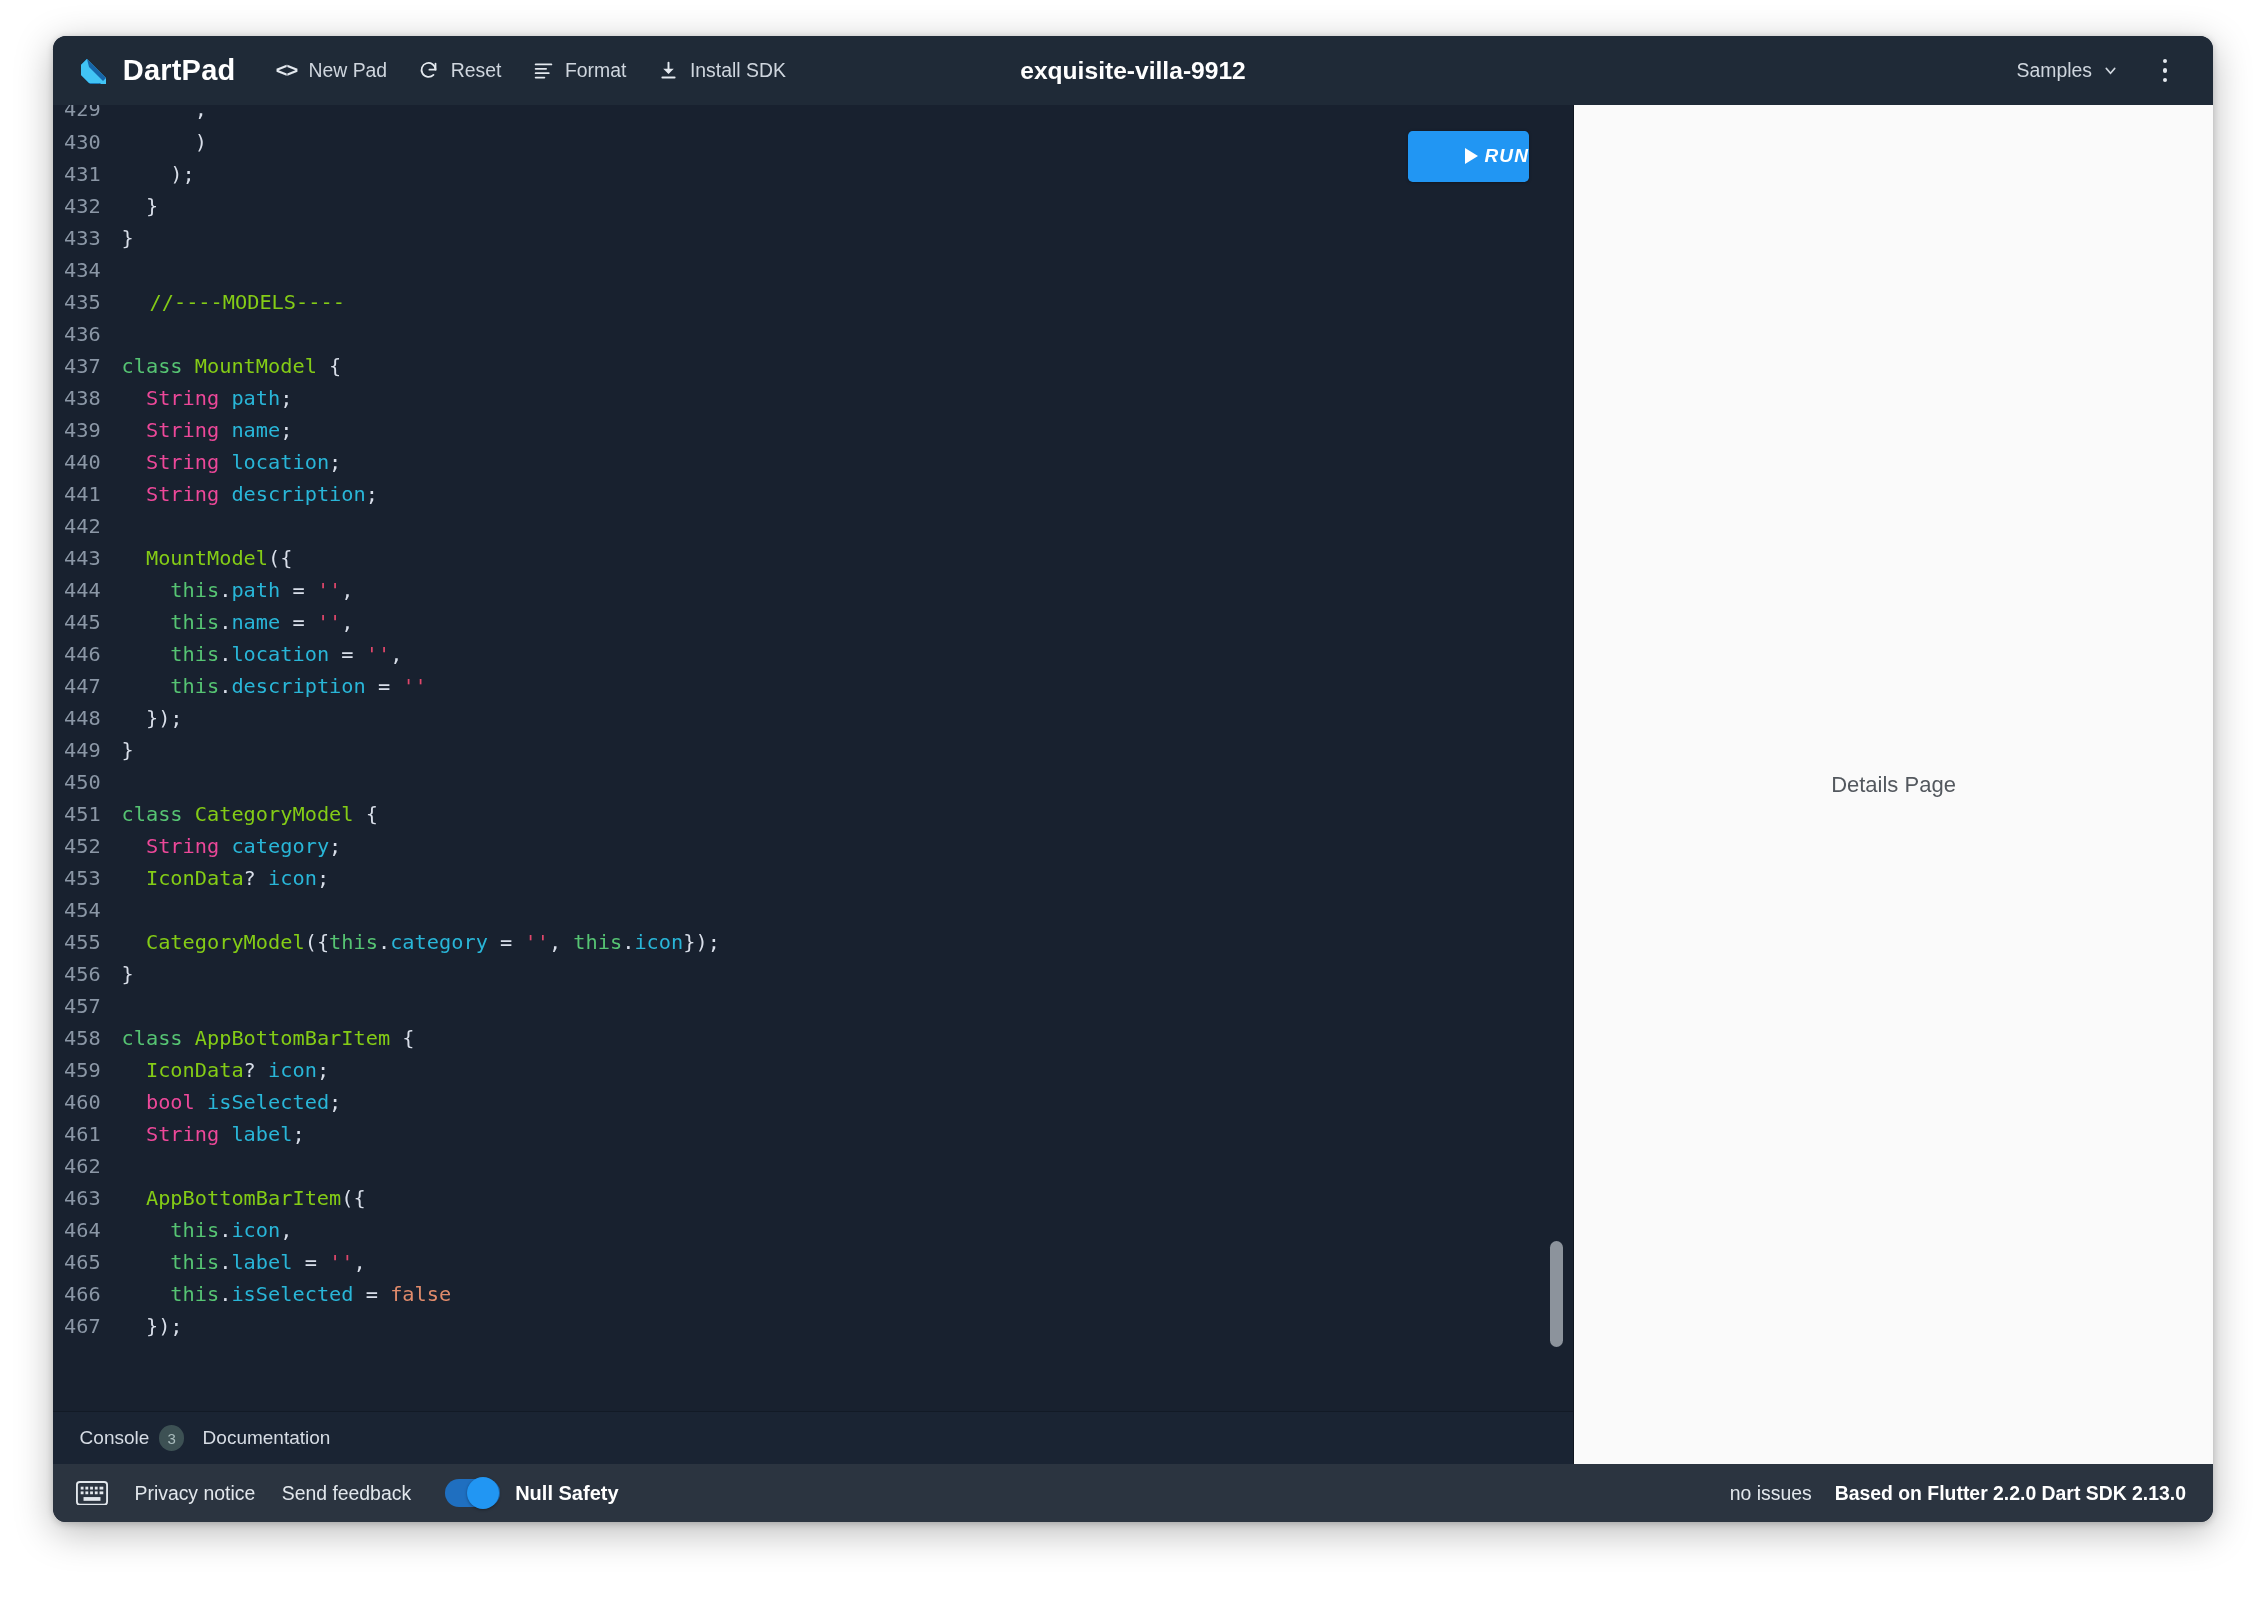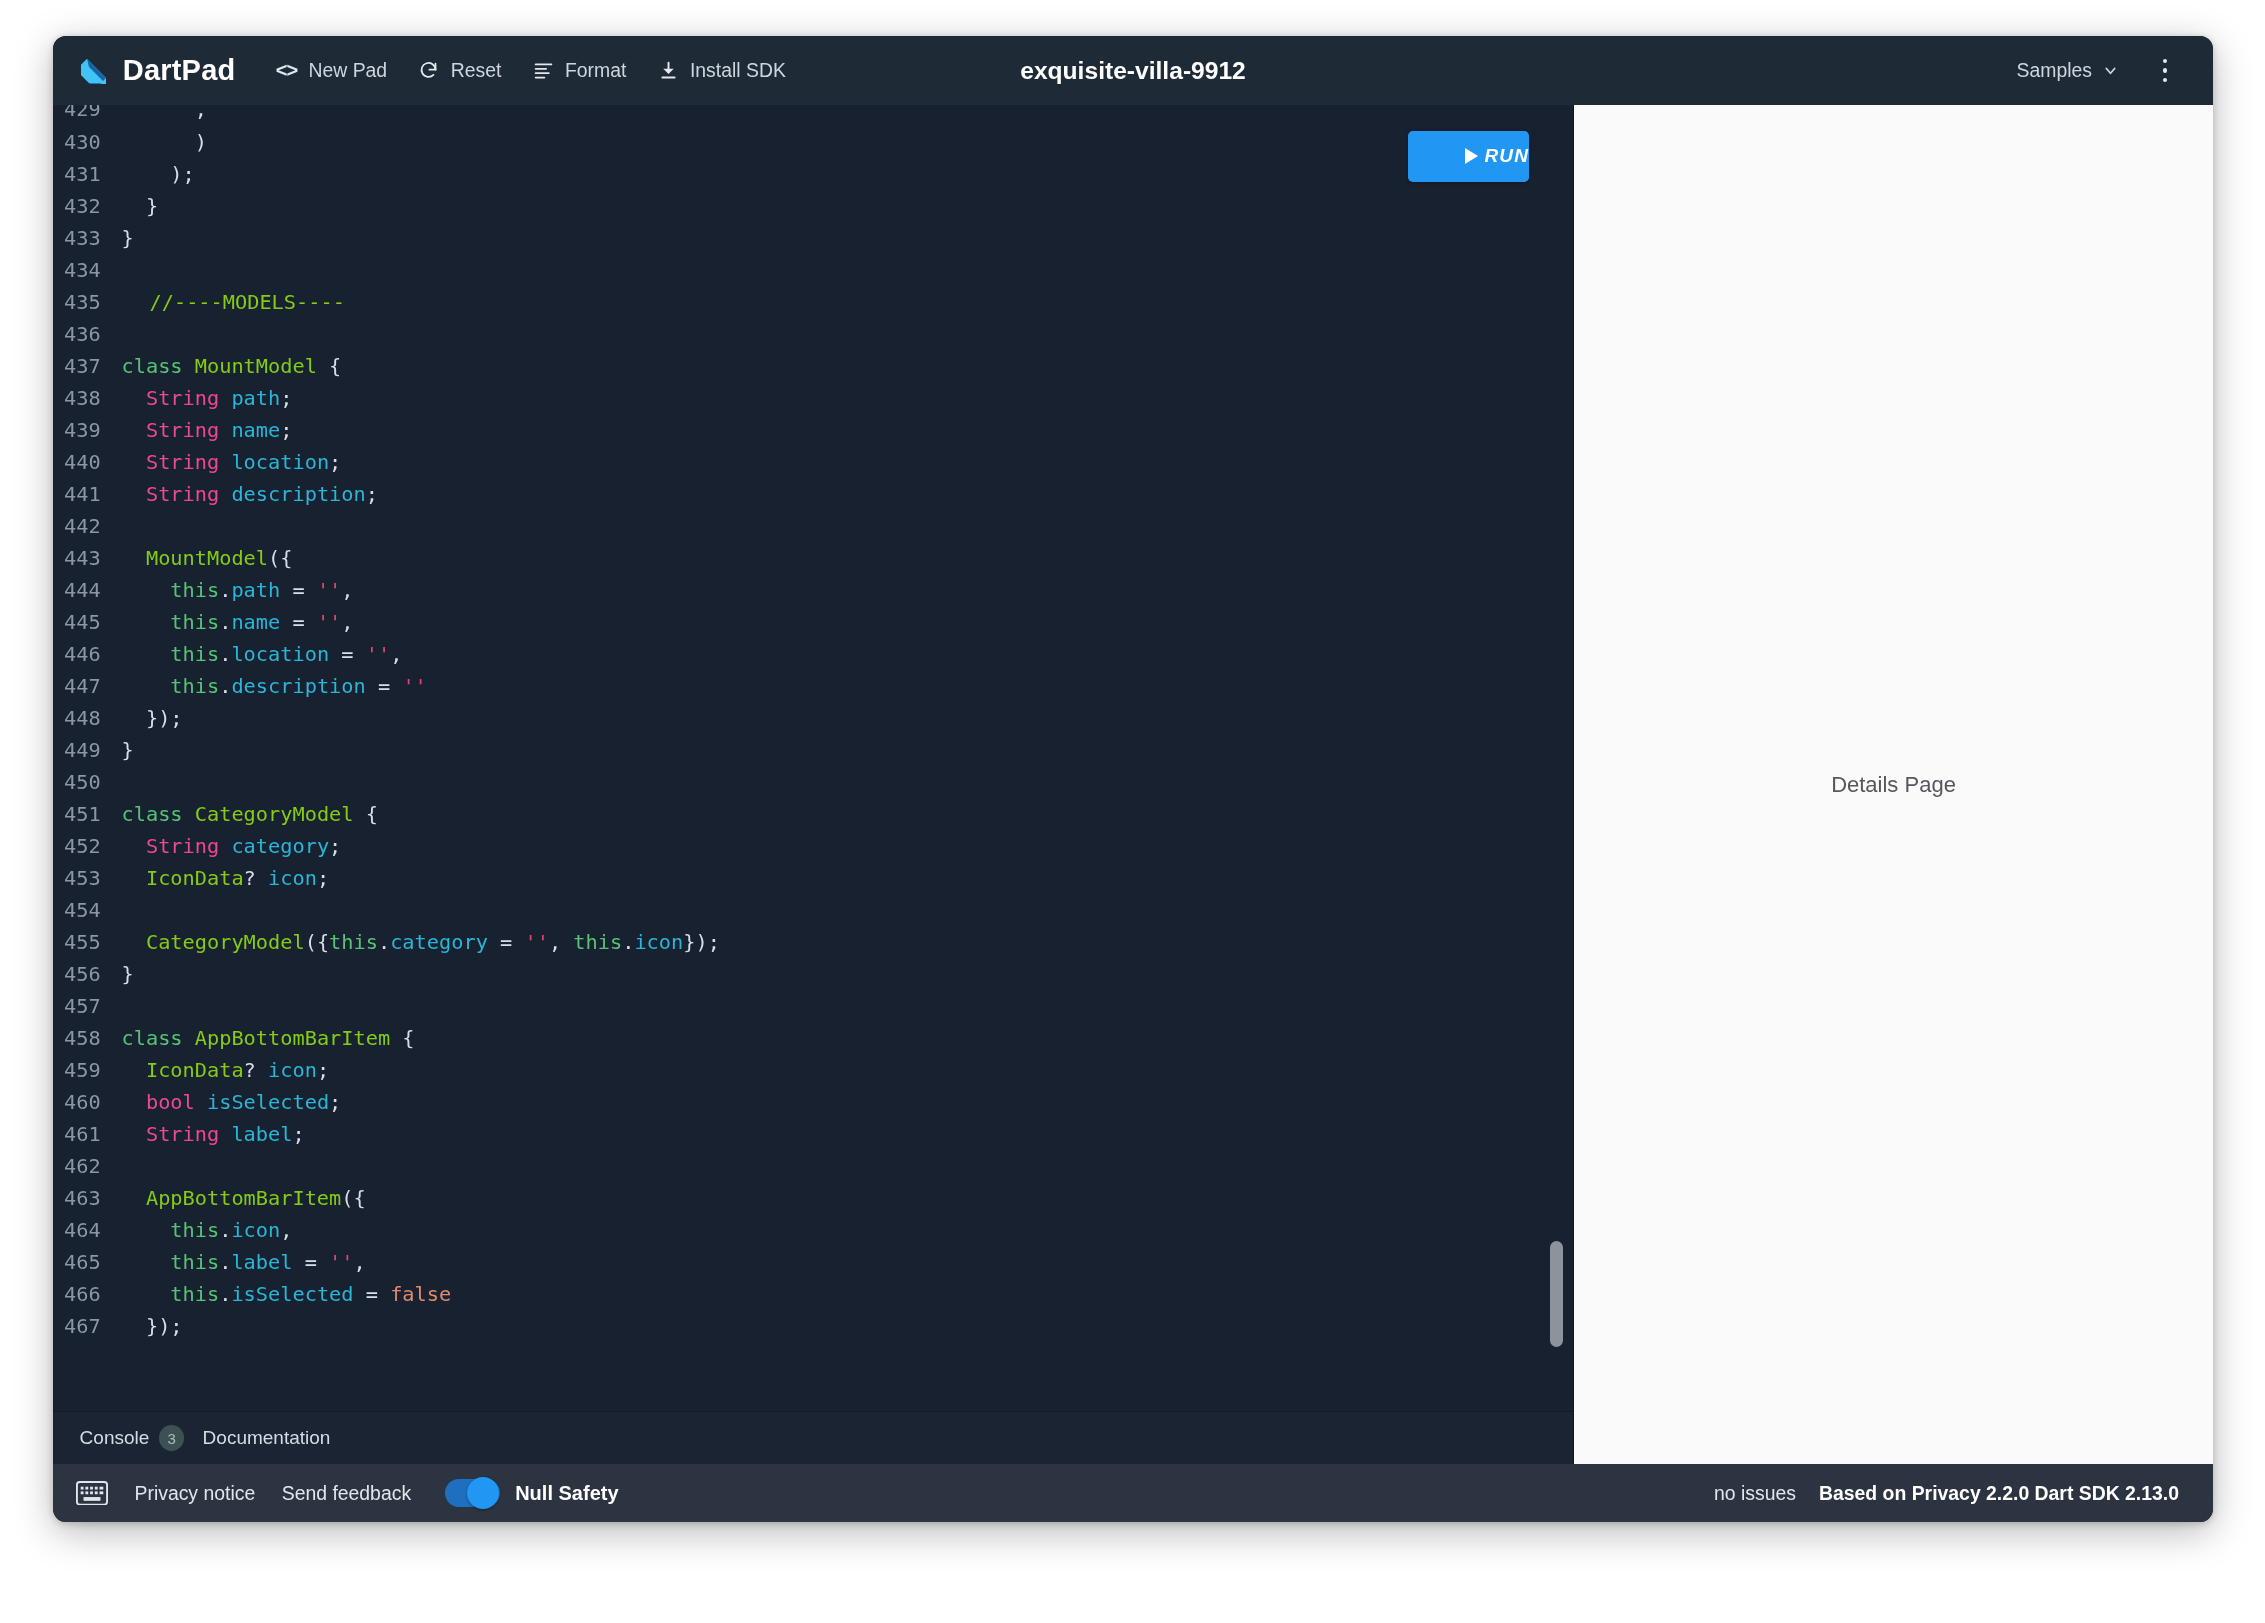--- a/index.html
+++ b/index.html
@@ -195,21 +195,21 @@
     color: #53585e;
     font-size: 22px;
   }
 
   
   #status-bar {
     flex: 0 0 58px;
     height: 58px;
     background: #2b3440;
     display:flex; align-items:center;
-    padding: 0 34px 0 23px;
+    padding: 0 27px 0 23px;
     gap: 26.5px;
   }
   #keyboard-icon { width: 32px; height: 24.6px; cursor:pointer; display:block; }
   .status-link {
     color:#e2e7ec; font-size: 19.4px; cursor:pointer;
   }
   #null-safety-group { display:flex; align-items:center; gap:15px; margin-left: 7.6px; }
   #null-safety-toggle {
     width: 55px; height: 28px;
     border-radius: 14px;
@@ -403,17 +403,17 @@
 
     <div id="null-safety-group">
       <div id="null-safety-toggle">
         <span class="knob"></span>
       </div>
       <span id="null-safety-label">Null Safety</span>
     </div>
 
     <div class="status-right">
       <span id="issues-text">no issues</span>
-      <span id="sdk-version">Based on Privacy 2.2.0 Dart SDK 2.13.0</span>
+      <span id="sdk-version">Based on Flutter 2.2.0 Dart SDK 2.13.0</span>
     </div>
   </div>
 </div>
 
 
 </body></html>

